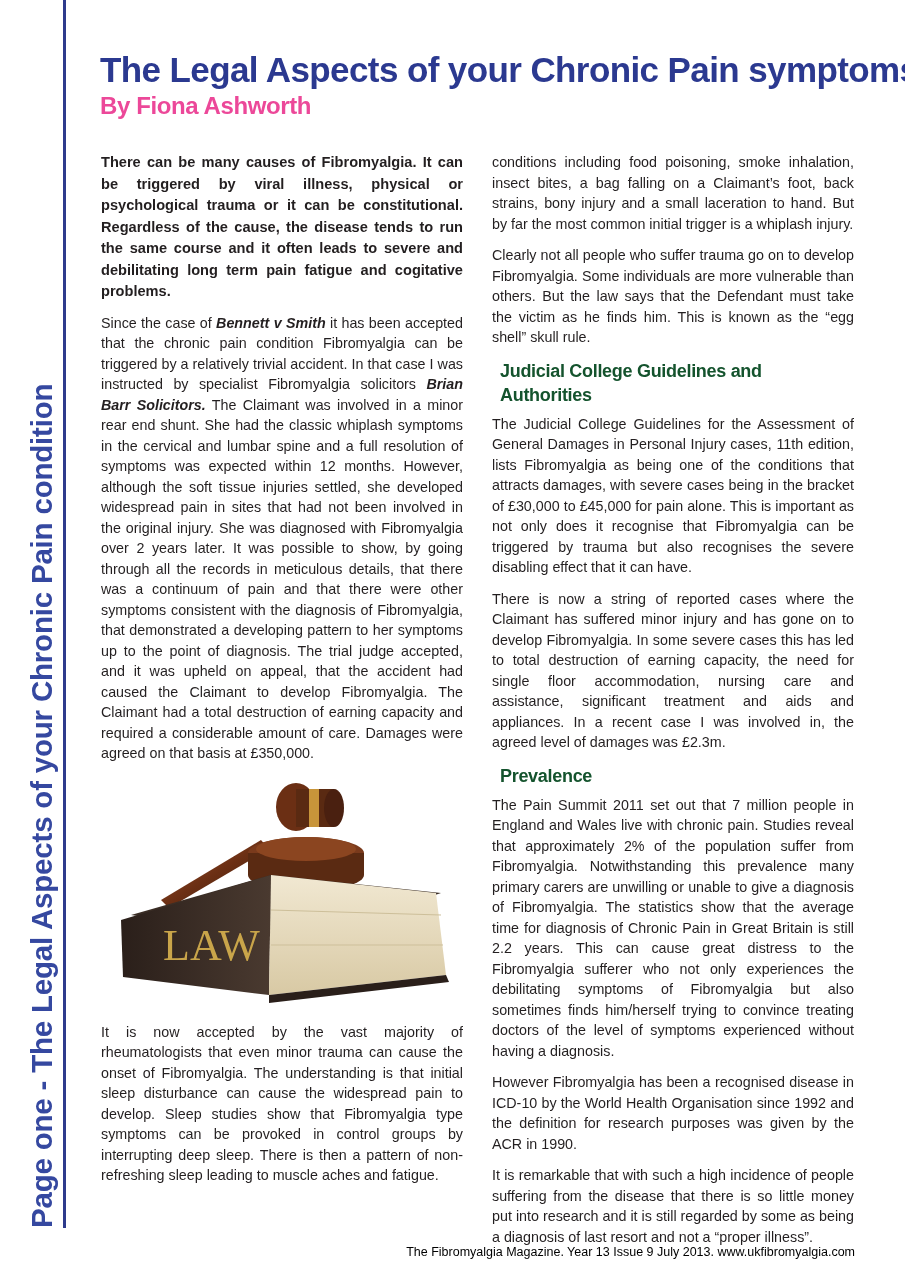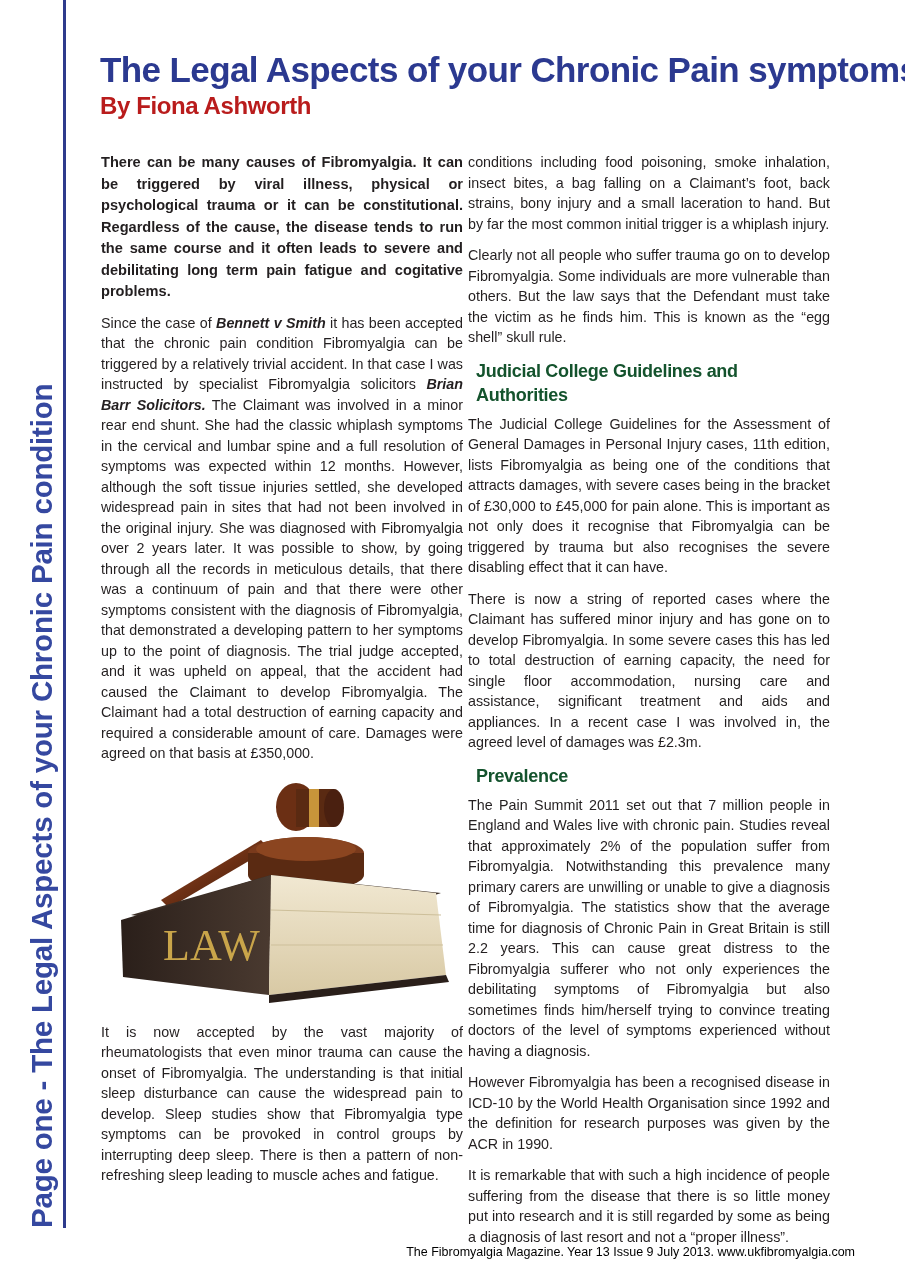--- a/index.html
+++ b/index.html
@@ -9,25 +9,25 @@
   .side-rule { position: absolute; left: 63px; top: 0; width: 3px; height: 1228px; background: #2e3b8c; }
   .side-title-wrap { position: absolute; left: 24px; top: 420px; width: 40px; height: 808px; }
   .side-title { position: absolute; left: 0; bottom: 0; transform-origin: left bottom;
                 transform: rotate(-90deg) translate(0, 36px);
                 white-space: nowrap; font-weight: bold; font-size: 29.5px; color: #3548a0;
                 letter-spacing: -0.2px; line-height: 36px; }
 
   .title { position: absolute; left: 100px; top: 50px; margin: 0; font-size: 35px; font-weight: bold;
            color: #2b3990; letter-spacing: -0.6px; white-space: nowrap; line-height: 40px; }
   .byline { position: absolute; left: 100px; top: 91px; margin: 0; font-size: 24px; font-weight: bold;
-            color: #b91c1c; letter-spacing: -0.4px; white-space: nowrap; line-height: 30px; }
+            color: #ec4899; letter-spacing: -0.4px; white-space: nowrap; line-height: 30px; }
 
   .col { position: absolute; top: 152px; width: 362px; font-size: 14.3px; line-height: 20.5px; }
   .col.left { left: 101px; }
-  .col.right { left: 468px; }
+  .col.right { left: 492px; }
   .col p { margin: 0 0 11px 0; text-align: justify; }
   .col p.lead { font-weight: bold; font-size: 14.6px; line-height: 21.5px; margin-bottom: 10px; }
   .col h2 { margin: 4px 0 7px 8px; font-size: 18px; font-weight: bold; color: #14532d; letter-spacing: -0.3px; line-height: 24px; }
   .col h2.prev { margin-top: 10px; }
   b i, i b { font-weight: bold; }
 
   .figure { position: relative; width: 362px; height: 235px; margin: 6px 0 12px 0; }
   .figure svg { display: block; }
 
   .footer { position: absolute; right: 50px; top: 1245px; font-size: 12.5px; color: #000000; white-space: nowrap; }

